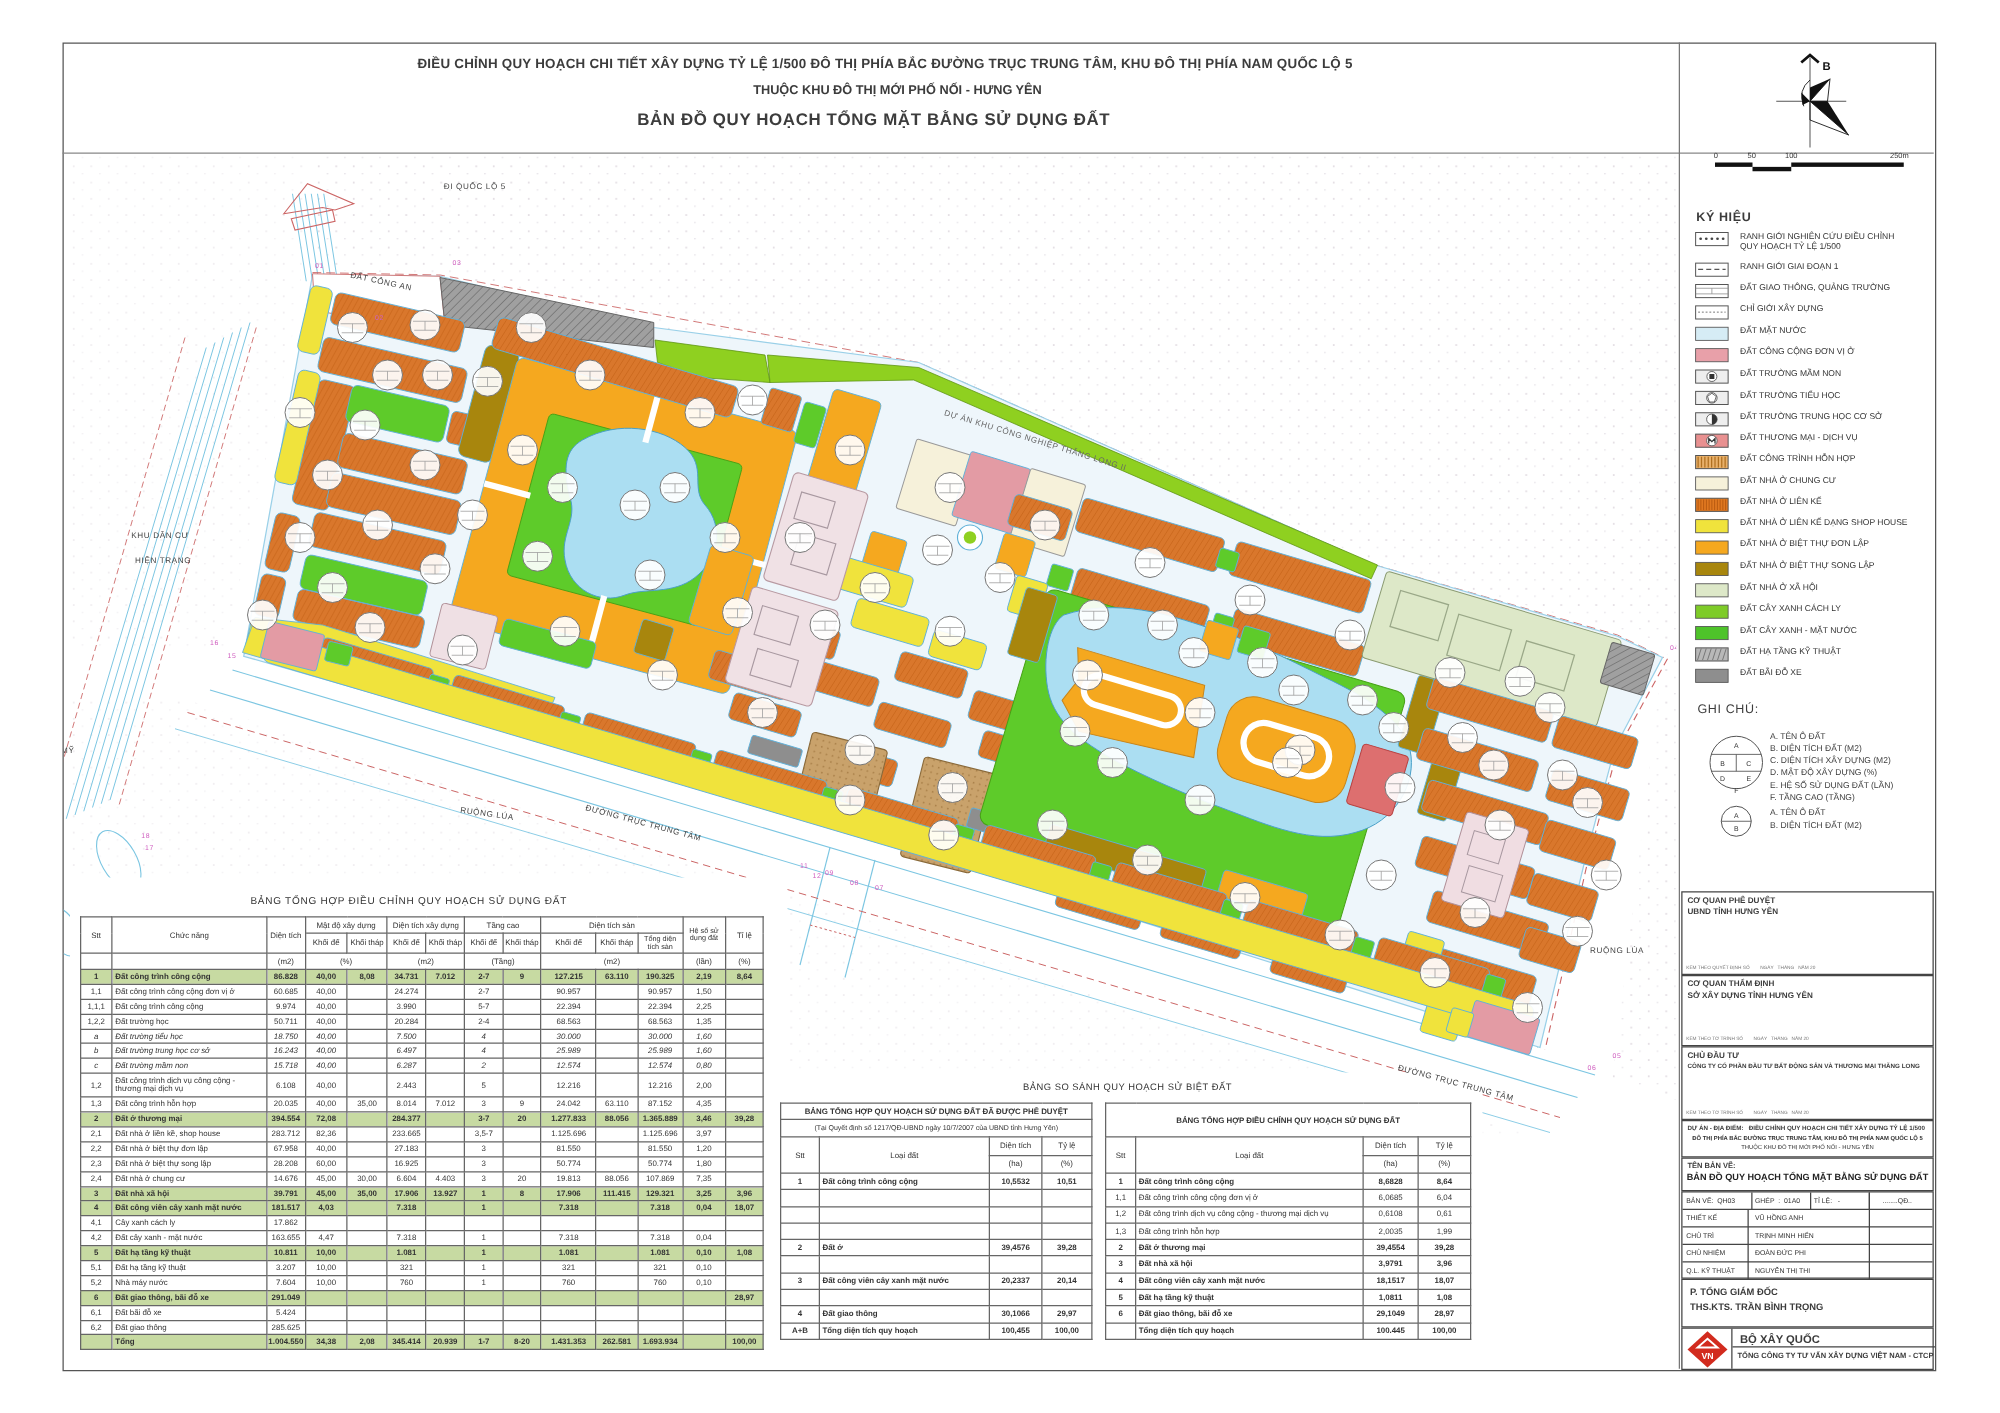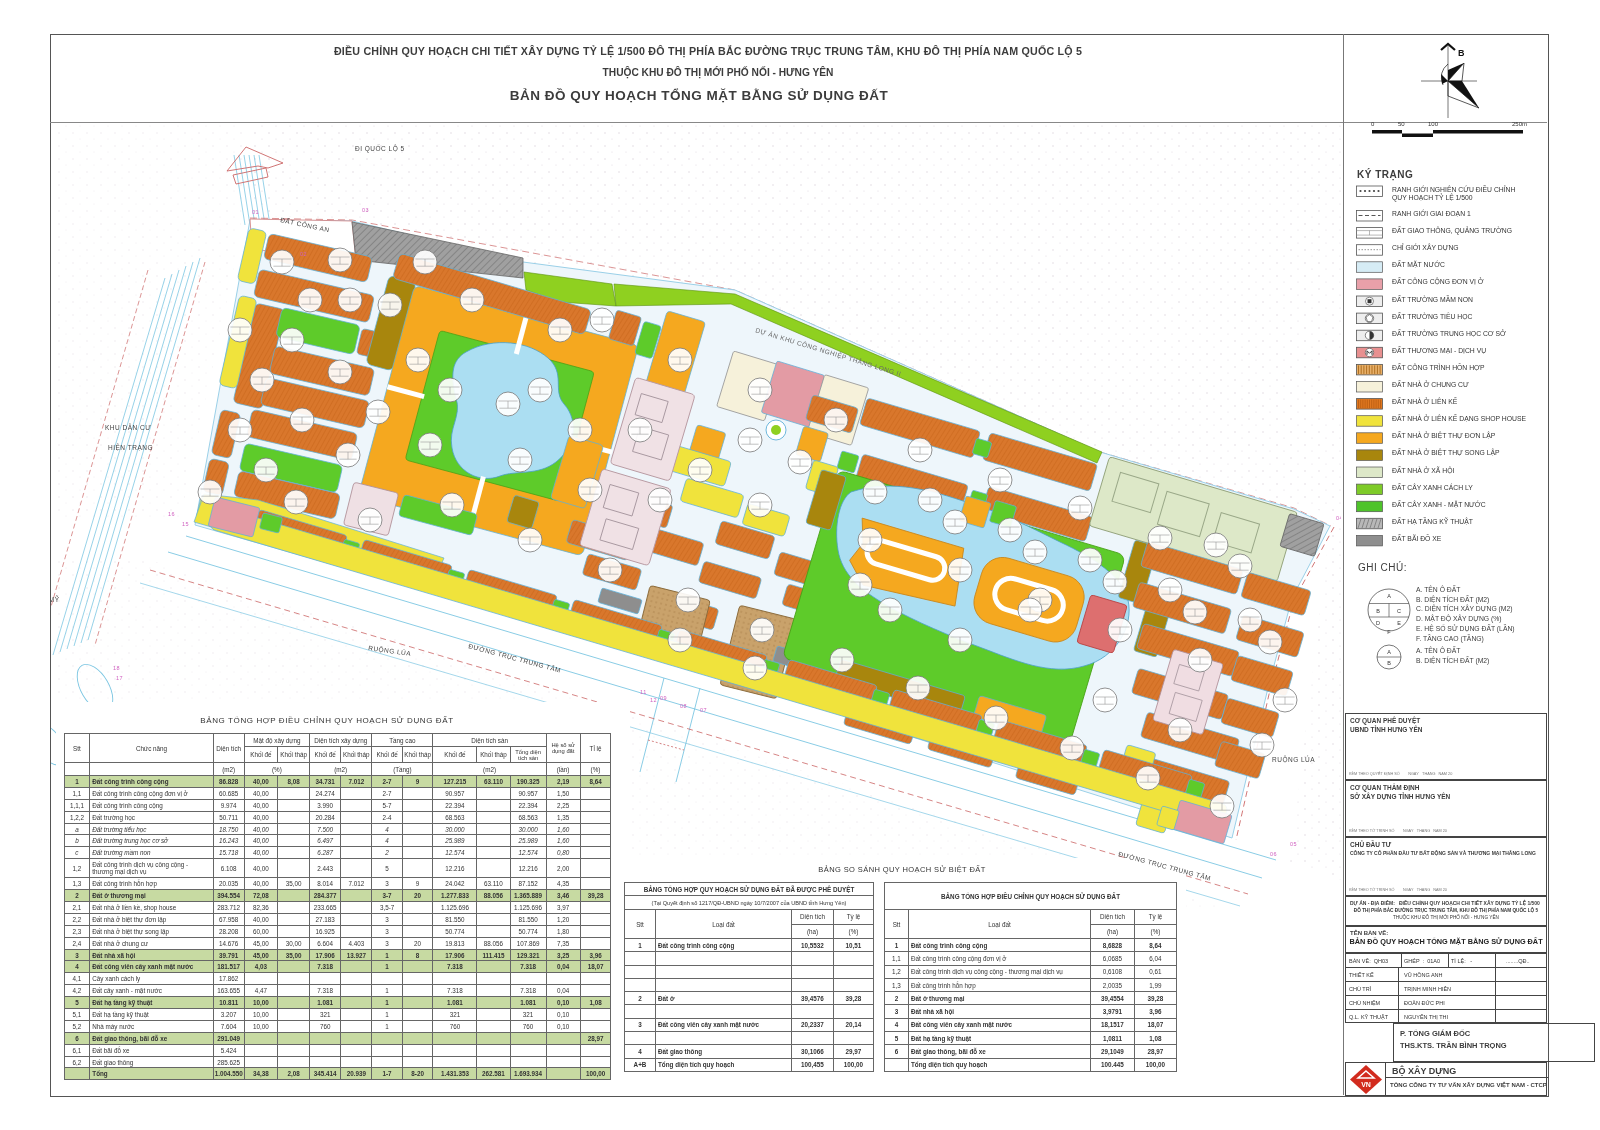--- a/index.html
+++ b/index.html
@@ -765,21 +765,21 @@
     <polygon points="1448,81 1441,74 1442,84" fill="#111"></polygon>
     <path d="M1448,64 Q1438,72 1443,85" fill="none" stroke="#111" stroke-width="0.7"></path>
     <rect x="1372" y="130" width="30" height="3.5" fill="#111"></rect>
     <rect x="1402" y="133.5" width="31" height="3.5" fill="#111"></rect>
     <rect x="1433" y="130" width="90" height="3.5" fill="#111"></rect>
     <text x="1371" y="126" font-size="6" font-family="Liberation Sans" fill="#333">0</text>
     <text x="1398" y="126" font-size="6" font-family="Liberation Sans" fill="#333">50</text>
     <text x="1428" y="126" font-size="6" font-family="Liberation Sans" fill="#333">100</text>
     <text x="1512" y="126" font-size="6" font-family="Liberation Sans" fill="#333">250m</text>
   </svg>
-<div class="t" style="left:1357px;top:169px;font-size:10px;font-weight:bold;letter-spacing:0.5px;">KÝ TRẠNG</div>
+<div class="t" style="left:1357px;top:169px;font-size:10px;font-weight:bold;letter-spacing:0.5px;">KÝ HIỆU</div>
 <svg style="position:absolute;left:0;top:0;width:1600px;height:1130px;" viewBox="0 0 1600 1130">
     <rect x="1356.5" y="186" width="26" height="10.5" fill="#fff" stroke="#555" stroke-width="0.8"></rect>
     <circle cx="1360.5" cy="191" r="1.1" fill="#444"></circle>
     <circle cx="1365.0" cy="191" r="1.1" fill="#444"></circle>
     <circle cx="1369.5" cy="191" r="1.1" fill="#444"></circle>
     <circle cx="1374.0" cy="191" r="1.1" fill="#444"></circle>
     <circle cx="1378.5" cy="191" r="1.1" fill="#444"></circle>
     <rect x="1356.5" y="210.5" width="26" height="10.5" fill="#fff" stroke="#555" stroke-width="0.8"></rect>
     <line x1="1358.5" y1="215.5" x2="1380.5" y2="215.5" stroke="#555" stroke-width="1" stroke-dasharray="4 2.5"></line>
     <rect x="1356.5" y="227.6" width="26" height="10.5" fill="#fff" stroke="#555" stroke-width="0.8"></rect>
@@ -932,33 +932,33 @@
       <span style="position:absolute;left:3px;top:4px;">CHỦ NHIỆM</span>
       <span style="position:absolute;left:58px;top:4px;">ĐOÀN ĐỨC PHI</span>
     </div>
 <div style="position:absolute;left:0;top:56px;width:100%;height:14px;box-sizing:border-box;">
       <span style="position:absolute;left:3px;top:4px;">Q.L. KỸ THUẬT</span>
       <span style="position:absolute;left:58px;top:4px;">NGUYỄN THỊ THI</span>
     </div>
 <span style="position:absolute;left:52px;top:14px;height:56px;border-left:1px solid #444;"></span>
 <span style="position:absolute;left:149px;top:0px;height:70px;border-left:1px solid #444;"></span>
 </div>
-<div style="position:absolute;left:1345px;top:1023px;width:202px;height:39px;border:1px solid #444;box-sizing:border-box;margin-left:48px;">
+<div style="position:absolute;left:1345px;top:1023px;width:202px;height:39px;border:1px solid #444;box-sizing:border-box;">
     <div class="t" style="left:6px;top:5px;font-size:7.5px;font-weight:bold;">P. TỔNG GIÁM ĐỐC</div>
     <div class="t" style="left:6px;top:17px;font-size:7.5px;font-weight:bold;text-align:center;">THS.KTS. TRẦN BÌNH TRỌNG</div>
   </div>
 <div style="position:absolute;left:1345px;top:1062px;width:202px;height:34px;border:1px solid #444;box-sizing:border-box;">
 <div style="position:absolute;left:0;top:0;width:40px;height:100%;border-right:1px solid #444;box-sizing:border-box;">
 <svg width="40" height="33" viewBox="0 0 40 33">
         <polygon points="20,2 36,16.5 20,31 4,16.5" fill="#d22b1e"></polygon>
         <polygon points="20,8 28,15 12,15" fill="none" stroke="#fff" stroke-width="1.5"></polygon>
         <text x="20" y="24" font-size="7" font-weight="bold" fill="#fff" text-anchor="middle" font-family="Liberation Sans">VN</text>
       </svg>
 </div>
-<div class="t" style="left:46px;top:3px;font-size:9px;font-weight:bold;">BỘ XÂY DỰNG</div>
+<div class="t" style="left:46px;top:3px;font-size:9px;font-weight:bold;">BỘ XÂY QUỐC</div>
 <div style="position:absolute;left:40px;top:14px;width:162px;border-top:1px solid #444;"></div>
 <div class="t" style="left:44px;top:19px;font-size:6px;font-weight:bold;">TỔNG CÔNG TY TƯ VẤN XÂY DỰNG VIỆT NAM - CTCP</div>
 </div>
 <div class="t tc" style="left:327px;top:716px;font-size:8px;letter-spacing:0.6px;color:#333;">BẢNG TỔNG HỢP ĐIỀU CHỈNH QUY HOẠCH SỬ DỤNG ĐẤT</div>
 <table style="position:absolute;left:63.6px;top:733px;table-layout:fixed;font-size:6.3px;">
     <colgroup>
       <col style="width:25.7px;">
       <col style="width:123.4px;">
       <col style="width:30.0px;">
       <col style="width:33.5px;">

